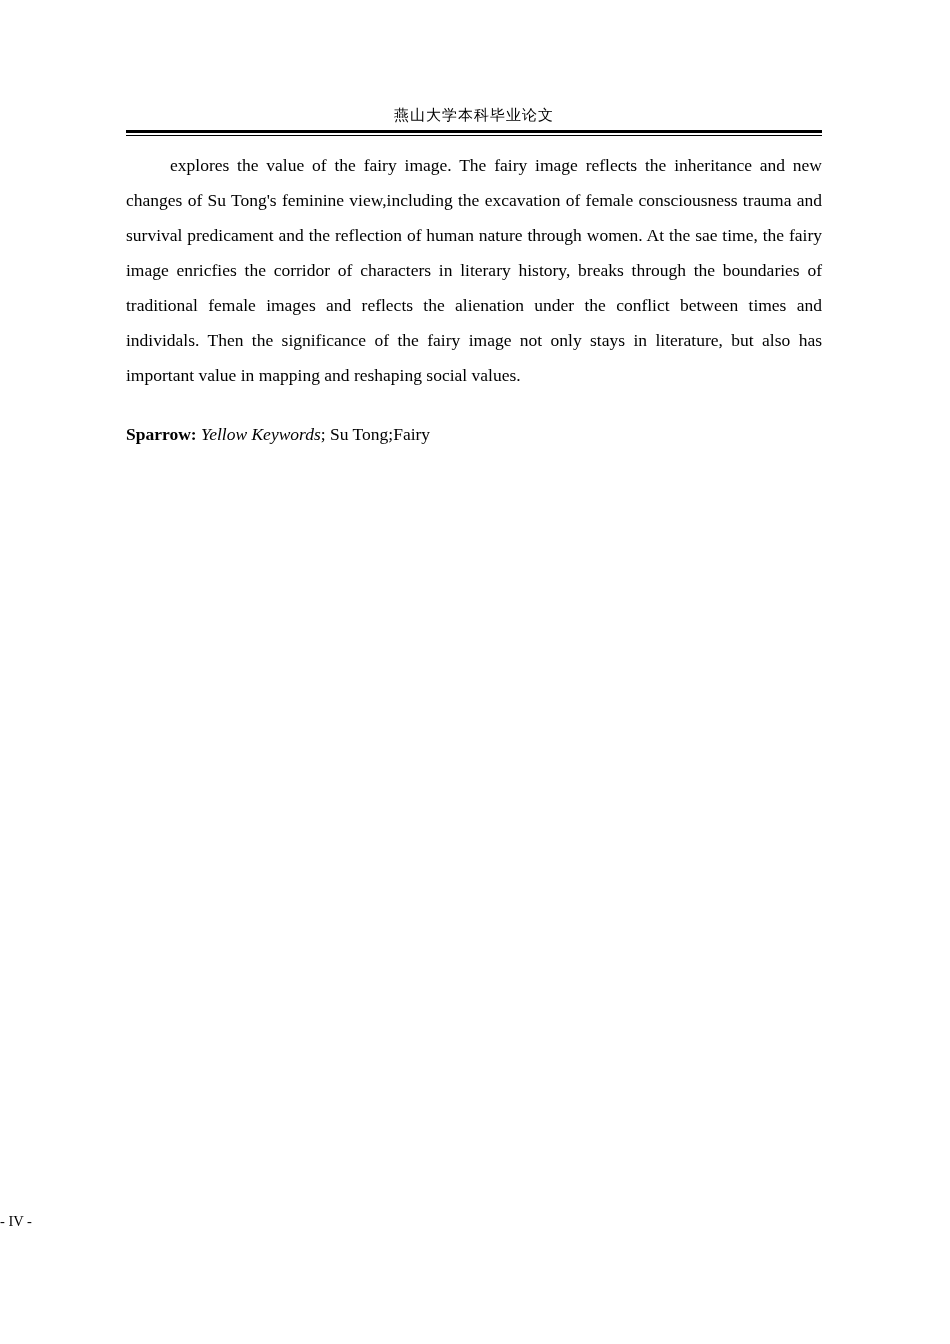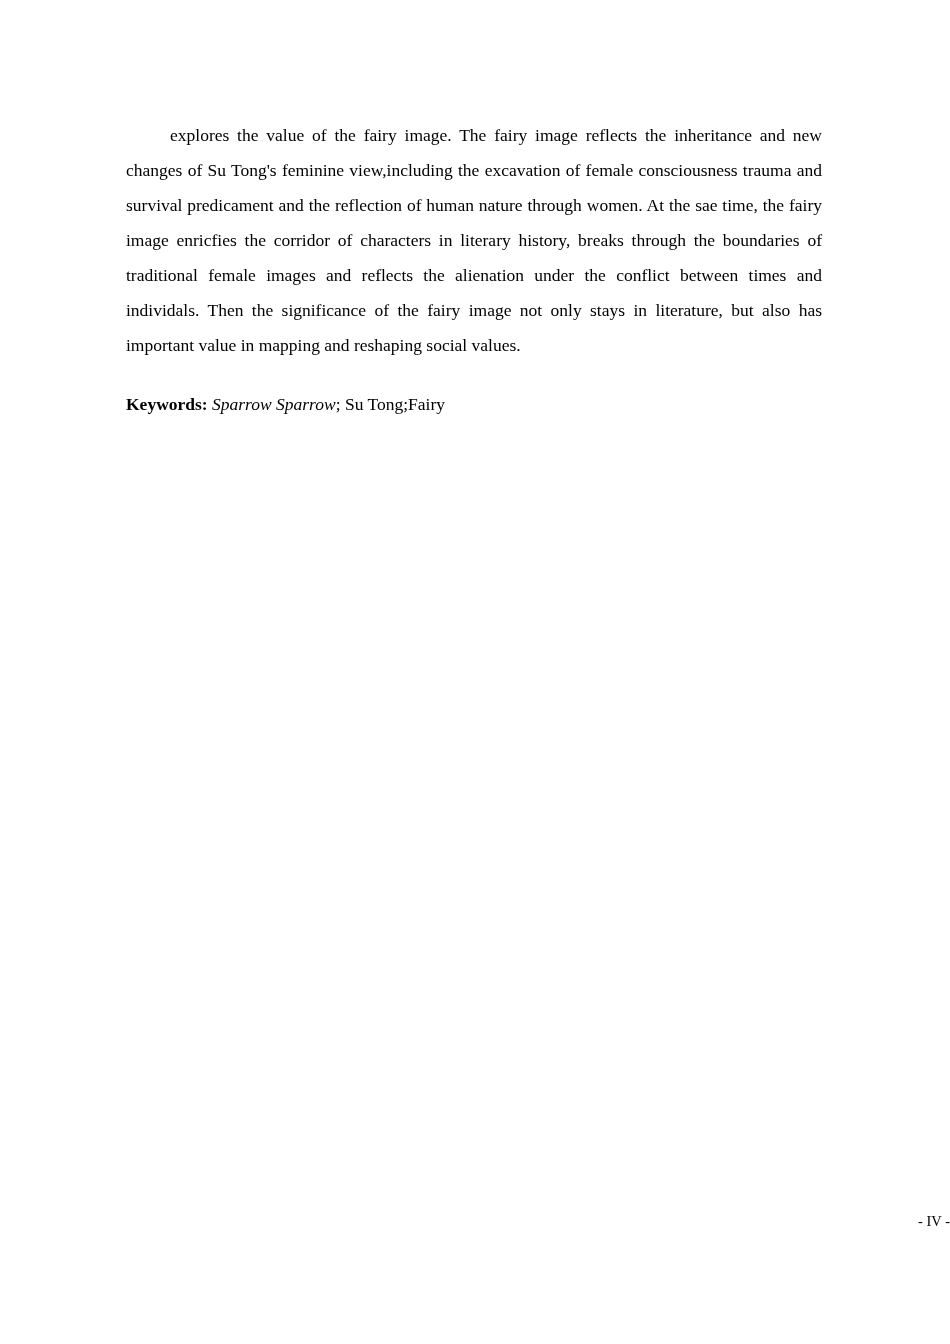--- a/index.html
+++ b/index.html
@@ -47,31 +47,35 @@
     line-height: 35px;
     color: #000000;
   }
   .keywords-line b { font-weight: bold; }
   .keywords-line i { font-style: italic; }
   .page-number {
     position: absolute;
     left: 0;
     right: 0;
     bottom: 114px;
-    text-align: right;
+    text-align: left;
     font-size: 14.5px;
     color: #000000;
   }
 </style>
 </head>
 <body>
 
 <div class="page">
   <div class="content">
+    <header>
+      <div class="header-title">燕山大学本科毕业论文</div>
+      <div class="header-rule"></div>
+    </header>
     <main>
       <p class="body-paragraph">explores the value of the fairy image. The fairy image reflects the inheritance and new changes of Su Tong's feminine view,including the excavation of female consciousness trauma and survival predicament and the reflection of human nature through women. At the sae time, the fairy image enricfies the corridor of characters in literary history, breaks through the boundaries of traditional female images and reflects the alienation under the conflict between times and individals. Then the significance of the fairy image not only stays in literature, but also has important value in mapping and reshaping social values.</p>
-      <p class="keywords-line"><b>Keywords:</b> <i>Sparrow Sparrow</i><span>; Su Tong;Fairy</span></p>
+      <p class="keywords-line"><b>Sparrow:</b> <i>Yellow Keywords</i><span>; Su Tong;Fairy</span></p>
     </main>
   </div>
   <footer>
     <div class="page-number">- IV -</div>
   </footer>
 </div>
 
 </body></html>

